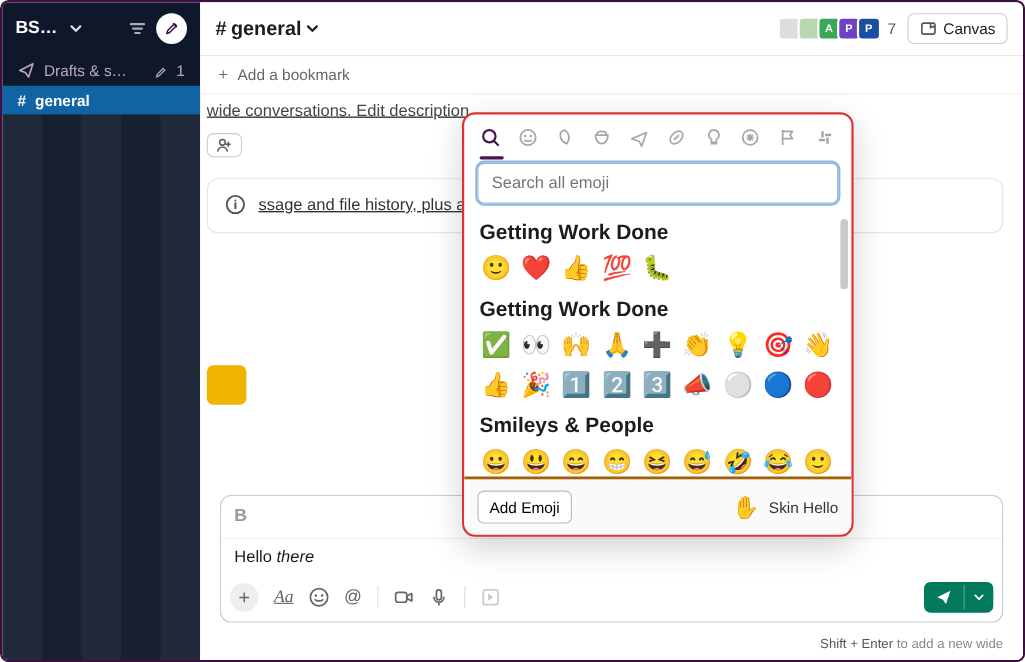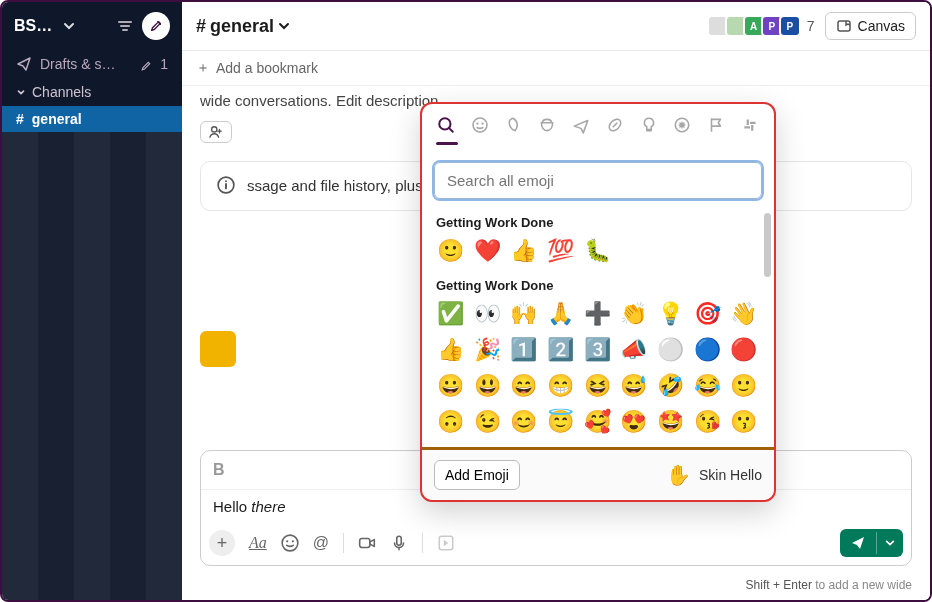--- a/index.html
+++ b/index.html
@@ -26,21 +26,21 @@
   .chan-name { font-weight:800; font-size:18px; color:#1d1c1d; display:flex; align-items:center; gap:4px;}
   .chan-name .hash{font-weight:800;}
   .hdr-spacer{flex:1;}
   .avatars { display:flex; align-items:center; }
   .av { width:22px; height:22px; border-radius:5px; margin-left:-4px; border:2px solid #fff; font-size:10px; display:flex; align-items:center; justify-content:center; color:#fff; font-weight:700;}
   .av1{background:#ddd;} .av2{background:#b8d8b0;} .av3{background:#39a85b;} .av4{background:#6f42c1;} .av5{background:#1a4ea3;}
   .memcount{ margin-left:6px; color:#555; font-size:14px;}
   .pillbtn { border:1px solid #ccc; border-radius:6px; padding:5px 10px; display:flex; align-items:center; gap:6px; font-size:14px; color:#1d1c1d; background:#fff;}
   .pillbtn .caret{ border-left:1px solid #ccc; padding-left:8px; margin-left:2px;}
   .bookmark-row{ padding:8px 14px; color:#666; font-size:14px; display:flex; align-items:center; gap:6px; border-bottom:1px solid #eee;}
-  .content { flex:1; padding:6px 18px 0 18px; position:relative; overflow:hidden;}
+  .content { flex:1; padding:6px 18px 0 6px; position:relative; overflow:hidden;text-decoration:underline;}
   .topic-text{ color:#444; font-size:15px; }
   .badge-btn{ border:1px solid #ccc; border-radius:6px; padding:3px 8px; display:inline-flex; align-items:center; gap:4px; font-size:13px; color:#333; margin-top:12px;}
   .info-banner{ margin-top:18px; border:1px solid #e5e5e5; border-radius:10px; padding:14px 16px; display:flex; gap:12px; color:#333; font-size:15px; line-height:1.35; }
   .info-banner .icn{ color:#555; }
   .msg-row{ margin-top:120px; display:flex; gap:10px;}
   .msg-avatar{ width:36px; height:36px; border-radius:6px; background:#f2b200;}
   
   .composer-wrap{ padding:0 18px 8px 18px; }
   .composer{ border:1px solid #ccc; border-radius:10px; }
   .composer .tabbar{ border-bottom:1px solid #eee; padding:10px 12px; color:#999; font-weight:700; letter-spacing:.5px;}
@@ -55,24 +55,24 @@
   .sendbtn .right{ padding:6px 8px; border-left:1px solid rgba(255,255,255,.35);}
   .hint{ text-align:right; color:#888; font-size:12px; padding:4px 18px 8px 0;}
   .hint b{ color:#555; font-weight:400;}
   
   .picker{ position:absolute; top:100px; left:238px; width:356px; background:#fff; border:2px solid #d33; border-radius:12px; box-shadow:0 10px 30px rgba(0,0,0,.18); display:flex; flex-direction:column; }
   .picker .catbar{ display:flex; gap:14px; padding:10px 14px 6px 14px; color:#555; align-items:center; }
   .picker .catbar .cat{ width:22px; height:22px; display:flex; align-items:center; justify-content:center; opacity:.65;}
   .picker .catbar .cat.active{ opacity:1; color:#4A154B;}
   .picker .catbar .underline{ position:absolute; top:38px; left:14px; width:22px; height:3px; background:#4A154B; border-radius:2px;}
   .picker .searchwrap{ padding:6px 12px 10px 12px; position:relative;}
-  .picker .searchwrap input{ width:100%; padding:9px 12px; border:1px solid #9bb7d4; border-radius:6px; font-size:15px; outline:2px solid #8fb7e6; outline-offset:0;margin-top:14px;}
+  .picker .searchwrap input{ width:100%; padding:9px 12px; border:1px solid #9bb7d4; border-radius:6px; font-size:15px; outline:2px solid #8fb7e6; outline-offset:0;}
   .picker .scroll{ height:238px; overflow:hidden; position:relative; padding:0 14px;}
   .picker .scroll::-webkit-scrollbar{width:8px;}
-  .picker .shead{ font-weight:700; font-size:13px; color:#1d1c1d; padding:6px 0;}
+  .picker .shead{ font-weight:700; font-size:19px; color:#1d1c1d; padding:6px 0;}
   .picker .egrid{ display:grid; grid-template-columns:repeat(9,1fr); gap:6px 6px; padding-bottom:6px;}
   .picker .egrid span{ font-size:22px; width:30px; height:30px; display:flex; align-items:center; justify-content:center; }
   .picker .scrollbar{ position:absolute; right:3px; top:4px; width:7px; height:64px; background:#c9c9c9; border-radius:4px;}
   .picker .footer{ display:flex; align-items:center; justify-content:space-between; padding:10px 12px; border-top:3px solid #a16207; background:#fafafa; border-radius:0 0 12px 12px;}
   .picker .footer .addbtn{ border:1px solid #bbb; border-radius:6px; padding:6px 10px; font-size:14px; background:#fff;}
   .picker .footer .skin{ display:flex; align-items:center; gap:8px; color:#333; font-size:14px;}
   svg{display:block;}
 </style>
 </head>
 <body>
@@ -109,26 +109,20 @@
       <span>Drafts &amp; s…</span>
       <span class="spacer"></span>
       <span>
         <svg width="12" height="12" viewBox="0 0 16 16">
             <path d="M3 13l1-3 7-7 2 2-7 7-3 1z" fill="none" stroke="#bba9bb" stroke-width="1.5"></path>
           </svg>
       </span>
       <span>1</span>
     </div>
 
-    <div class="side-section">
-      <svg width="10" height="10" viewBox="0 0 12 12">
-          <path d="M3 5l3 3 3-3" stroke="#cfc3cf" stroke-width="2" fill="none" stroke-linecap="round"></path>
-        </svg>
-      <span>Channels</span>
-    </div>
 
     <div class="channel-row active">
       <span>#</span>
       <span>general</span>
     </div>
 
     <div class="sidebar-blur">
       <div></div>
         <div></div>
         <div></div>
@@ -344,20 +338,21 @@
               <span>👍</span>
               <span>🎉</span>
               <span>1️⃣</span>
               <span>2️⃣</span>
               <span>3️⃣</span>
               <span>📣</span>
               <span>⚪</span>
               <span>🔵</span>
               <span>🔴</span>
             </div>
+            <div class="shead">Smileys &amp; People</div>
             <div class="egrid">
               <span>😀</span>
               <span>😃</span>
               <span>😄</span>
               <span>😁</span>
               <span>😆</span>
               <span>😅</span>
               <span>🤣</span>
               <span>😂</span>
               <span>🙂</span>

